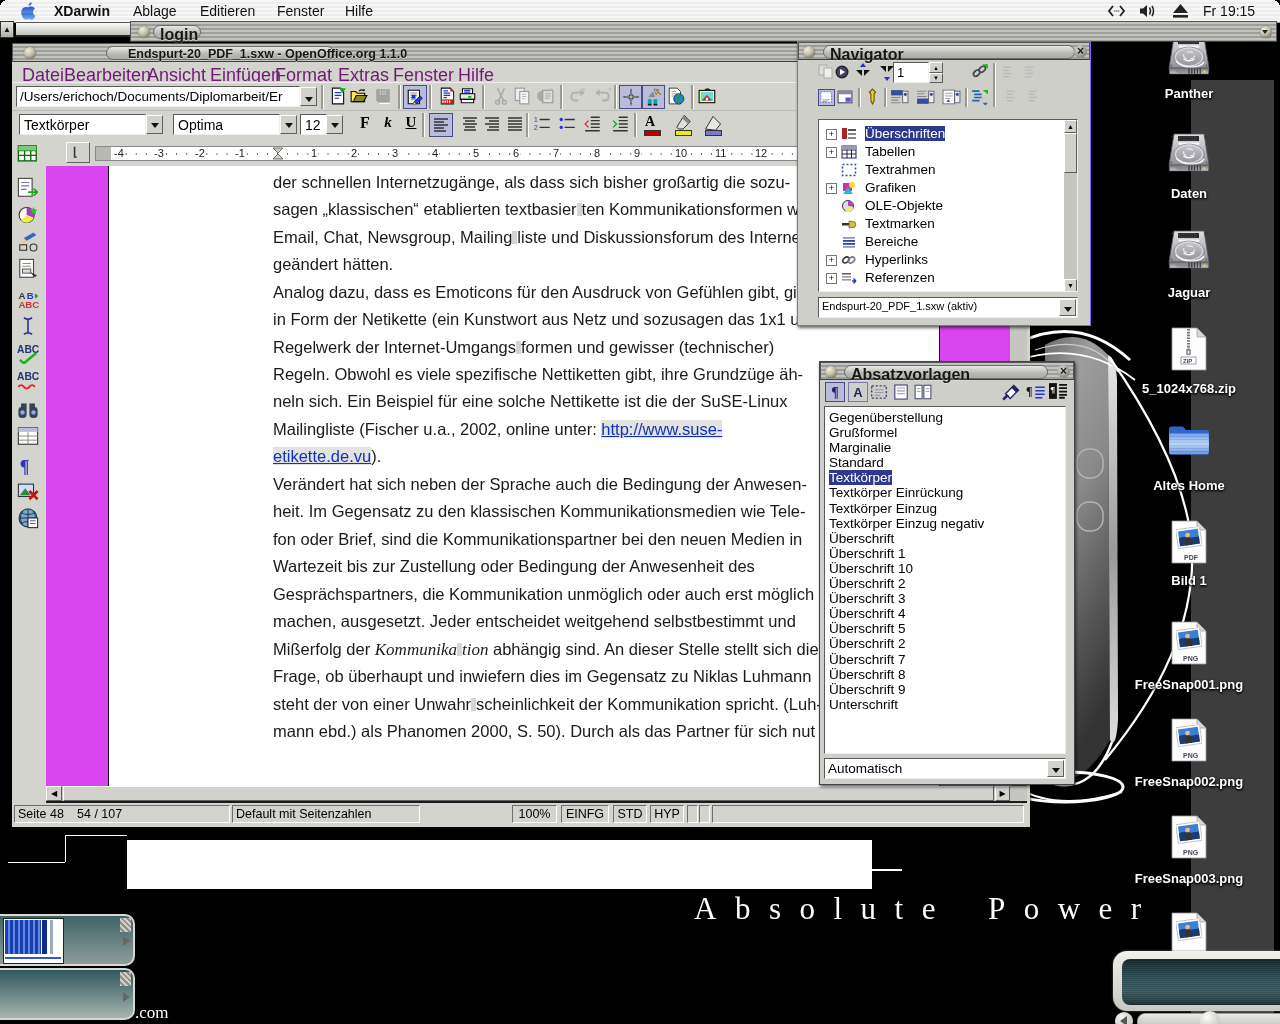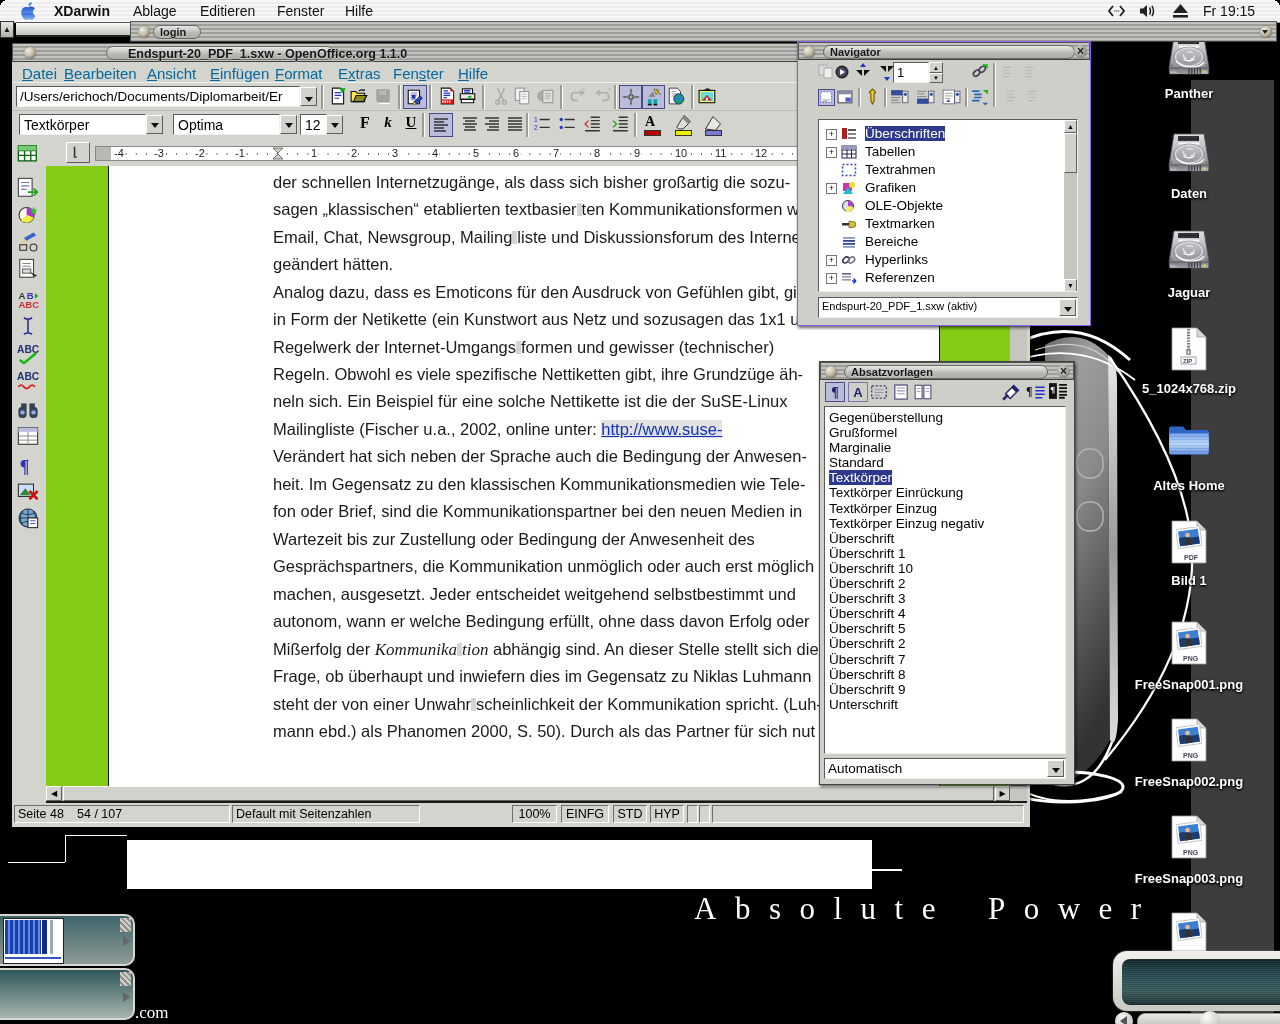--- a/index.html
+++ b/index.html
@@ -11,21 +11,21 @@
 #macbar .mi{position:absolute;top:3px;font-size:14px;color:#111;}
 
 .titlebar{background:repeating-linear-gradient(to bottom,#c2c2bf 0 2px,#9d9d9a 2px 4px);
  border:1px solid #555;border-bottom:1px solid #3f3f3f;box-sizing:border-box;}
 .pearl{position:absolute;width:12px;height:12px;border-radius:50%;
  background:radial-gradient(circle at 35% 30%,#f3eedd,#c2bca8 45%,#857f6c 75%,#676254);
  box-shadow:0 0 1px #333;}
 .pill{position:absolute;height:14px;border-radius:7px;
  background:linear-gradient(to bottom,#e8e8e6,#b9b9b4 60%,#adada8);
  border:1px solid #6b6b66;box-sizing:border-box;}
-.ptitle{position:absolute;font-size:11px;font-weight:bold;color:#161616;white-space:nowrap;text-shadow:0 1px 0 rgba(255,255,255,0.4);}
+.ptitle{position:absolute;font-size:16px;font-weight:bold;color:#161616;white-space:nowrap;text-shadow:0 1px 0 rgba(255,255,255,0.4);}
 .closeb{position:absolute;width:13px;height:13px;border-radius:50%;
  background:radial-gradient(circle at 35% 30%,#d8d8d2,#8f8f88 70%,#62625c);
  color:#1a1a1a;font-size:12px;line-height:12px;text-align:center;font-weight:bold;}
 .in{border-top:1px solid #6f6f6f;border-left:1px solid #6f6f6f;border-right:1px solid #fff;border-bottom:1px solid #fff;box-sizing:border-box;}
 .fld{background:#fff;border-top:1px solid #5a5a5a;border-left:1px solid #5a5a5a;border-right:1px solid #efefef;border-bottom:1px solid #efefef;box-sizing:border-box;}
 .dbtn{background:#d2d2cd;border-top:1px solid #fff;border-left:1px solid #fff;border-right:1px solid #5f5f5f;border-bottom:1px solid #5f5f5f;box-sizing:border-box;text-align:center;}
 .arrow-d{width:0;height:0;border-left:4px solid transparent;border-right:4px solid transparent;border-top:5px solid #111;display:inline-block;}
 .sep{position:absolute;width:2px;background:#9b9b96;border-right:1px solid #fff;}
 .tbtn{position:absolute;width:24px;height:22px;}
 .pressed{background:#b9bdd9;border:1px solid #4a4a8a;box-sizing:border-box;}
@@ -281,21 +281,21 @@
 </div>
 
 <div class="abs" id="mainwin" style="left:12px;top:43px;width:1018px;height:784px;background:#d4d4cf;box-shadow:1px 2px 3px rgba(0,0,0,0.6);">
 
   <div class="titlebar abs" style="left:0;top:0;width:1018px;height:19px;">
     <div class="pearl" style="left:11px;top:3px;"></div>
     <div class="pill" style="left:93px;top:2px;width:228px;"></div>
     <div class="ptitle" style="left:115px;top:3px;font-size:12.5px;">Endspurt-20_PDF_1.sxw - OpenOffice.org 1.1.0</div>
   </div>
 
-  <div class="abs" style="left:0;top:19px;width:1018px;height:20px;background:#d4d4cf;font-size:15px;color:#0369a1;">
+  <div class="abs" style="left:0;top:19px;width:1018px;height:20px;background:#d4d4cf;font-size:18px;color:#701a75;">
     <span class="abs" style="left:10px;top:3px;"><u>D</u>atei</span>
     <span class="abs" style="left:52px;top:3px;"><u>B</u>earbeiten</span>
     <span class="abs" style="left:135px;top:3px;"><u>A</u>nsicht</span>
     <span class="abs" style="left:198px;top:3px;"><u>E</u>infügen</span>
     <span class="abs" style="left:263px;top:3px;"><u>F</u>ormat</span>
     <span class="abs" style="left:326px;top:3px;">E<u>x</u>tras</span>
     <span class="abs" style="left:381px;top:3px;">Fen<u>s</u>ter</span>
     <span class="abs" style="left:446px;top:3px;"><u>H</u>ilfe</span>
   </div>
 
@@ -563,40 +563,40 @@
         </svg></div>
     <div class="abs" style="left:5px;top:368px;"><svg width="22" height="22" viewBox="0 0 16 16">
           <circle cx="8" cy="8" r="6.5" fill="#7ac" stroke="#235" stroke-width="0.8"></circle>
           <path d="M8 1.5 L8 14.5 M1.5 8 L14.5 8 M3 4 Q8 7 13 4 M3 12 Q8 9 13 12" stroke="#235" stroke-width="0.7" fill="none"></path>
           <path d="M4 3 Q1 8 4 13 M12 3 Q15 8 12 13" stroke="#235" stroke-width="0.7" fill="none"></path>
           <rect x="8" y="8" width="7" height="7" fill="#fff" stroke="#333" stroke-width="0.8"></rect>
           <path d="M9.5 10 L13.5 10 M9.5 12 L13.5 12" stroke="#55c" stroke-width="0.8"></path>
         </svg></div>
   </div>
 
-  <div class="abs" id="docarea" style="left:34px;top:123px;width:964px;height:620px;background:#84cc16;overflow:hidden;padding-left:10px;">
+  <div class="abs" id="docarea" style="left:34px;top:123px;width:964px;height:620px;background:#d946ef;overflow:hidden;padding-left:10px;">
     <div class="abs" style="left:62px;top:0;width:832px;height:620px;background:#fff;border-left:1px solid #111;border-right:1px solid #111;box-sizing:border-box;"></div>
     <div id="doctext">
 <div>der schnellen Internetzugänge, als dass sich bisher großartig die sozu-</div>
 <div>sagen „klassischen“ etablierten textbasier<span class="cm"></span>ten Kommunikationsformen wie</div>
 <div>Email, Chat, Newsgroup, Mailing<span class="cm"></span>liste und Diskussionsforum des Internets</div>
 <div>geändert hätten.</div>
 <div>Analog dazu, dass es Emoticons für den Ausdruck von Gefühlen gibt, gibt</div>
 <div>in Form der Netikette (ein Kunstwort aus Netz und sozusagen das 1x1 und</div>
 <div>Regelwerk der Internet-Umgangs<span class="cm"></span>formen und gewisser (technischer)</div>
 <div>Regeln. Obwohl es viele spezifische Nettiketten gibt, ihre Grundzüge äh-</div>
 <div>neln sich. Ein Beispiel für eine solche Nettikette ist die der SuSE-Linux</div>
 <div>Mailingliste (Fischer u.a., 2002, online unter: <a>http://www.suse-</a></div>
+<div><a>etikette.de.vu</a>).</div>
 <div>Verändert hat sich neben der Sprache auch die Bedingung der Anwesen-</div>
 <div>heit. Im Gegensatz zu den klassischen Kommunikationsmedien wie Tele-</div>
 <div>fon oder Brief, sind die Kommunikationspartner bei den neuen Medien in</div>
 <div>Wartezeit bis zur Zustellung oder Bedingung der Anwesenheit des</div>
 <div>Gesprächspartners, die Kommunikation unmöglich oder auch erst möglich</div>
 <div>machen, ausgesetzt. Jeder entscheidet weitgehend selbstbestimmt und</div>
-<div>autonom, wann er welche Bedingung erfüllt, ohne dass davon Erfolg oder</div>
 <div>Mißerfolg der <i style="font-family:'Liberation Serif',serif;font-size:17px;">Kommunika<span class="cm"></span>tion</i> abhängig sind. An dieser Stelle stellt sich die</div>
 <div>Frage, ob überhaupt und inwiefern dies im Gegensatz zu Niklas Luhmann</div>
 <div>steht der von einer Unwahr<span class="cm"></span>scheinlichkeit der Kommunikation spricht. (Luh-</div>
 <div>mann ebd.) als Phanomen 2000, S. 50). Durch als das Partner für sich nut</div>
     </div>
   </div>
 
   <div class="abs" style="left:998px;top:123px;width:17px;height:620px;background:#c6c6c1;">
     <div class="dbtn abs" style="left:0;top:0;width:17px;height:15px;font-size:8px;line-height:14px;">▲</div>
     <div class="dbtn abs" style="left:0;bottom:0;width:17px;height:15px;font-size:8px;line-height:14px;">▼</div>

